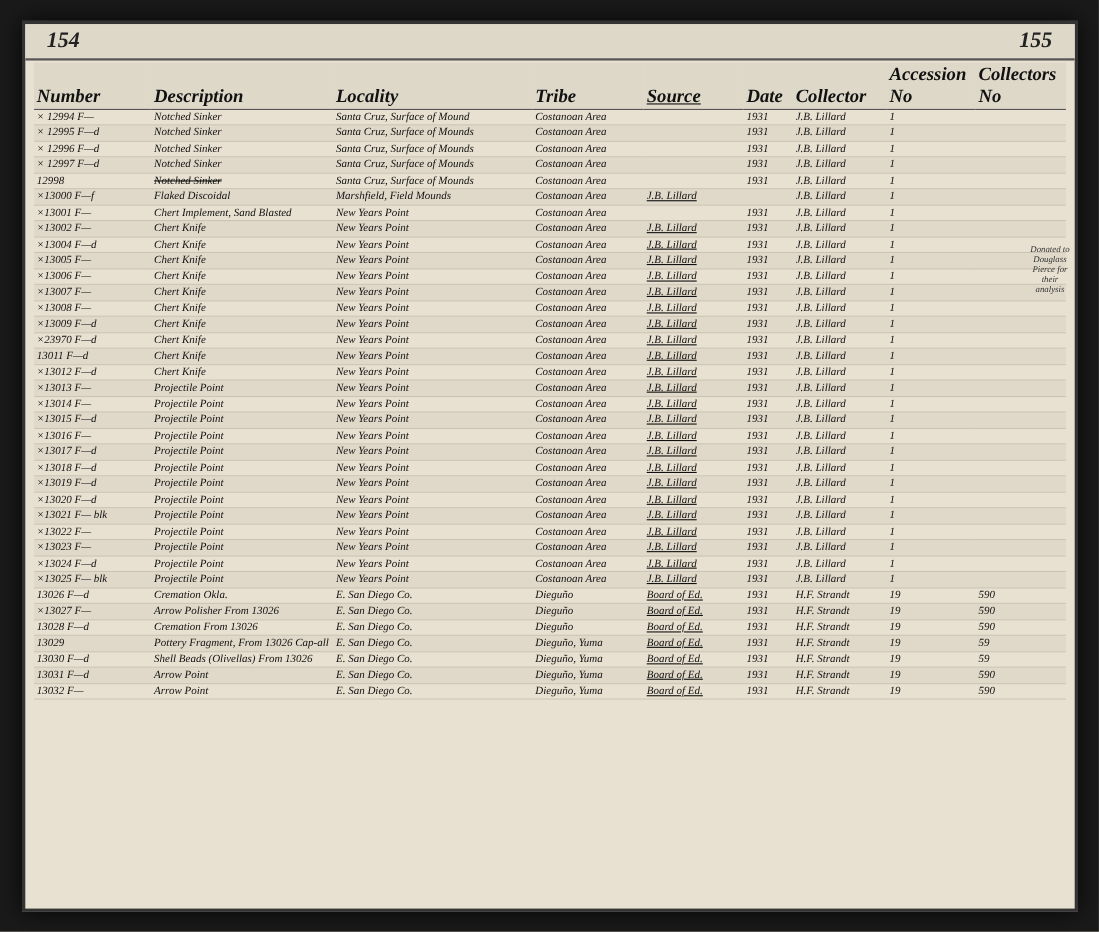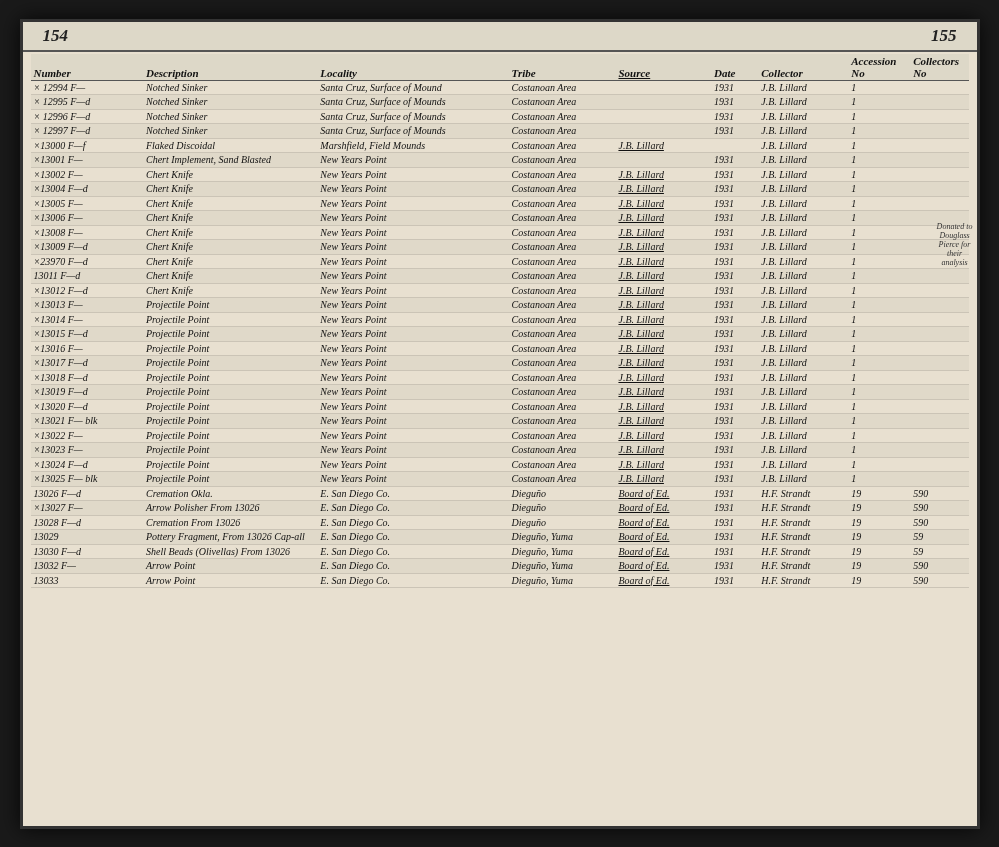--- a/index.html
+++ b/index.html
@@ -20,42 +20,42 @@
       position: relative;
       display: flex;
       flex-direction: column;
       border: 3px solid #333;
       box-shadow: 0 0 20px rgba(0,0,0,0.8);
     }
     .page-numbers {
       display: flex;
       justify-content: space-between;
       padding: 4px 20px;
-      font-size: 17px;
+      font-size: 20px;
       font-weight: bold;
       font-style: italic;
       color: #222;
       border-bottom: 2px solid #555;
       background: #ddd8c8;
     }
     .table-wrapper {
       flex: 1;
       overflow: hidden;
       padding: 2px 8px;
     }
     table {
       width: 100%;
       border-collapse: collapse;
       font-size: 10.5px;
       color: #111;
     }
     thead tr th {
       font-style: italic;
       font-weight: bold;
-      font-size: 11px;
+      font-size: 17px;
       text-align: left;
       padding: 1px 3px;
       border-bottom: 1px solid #555;
       background: #ddd8c8;
       vertical-align: bottom;
     }
     tbody tr td {
       padding: 0px 3px;
       vertical-align: middle;
       font-size: 10px;
@@ -155,20 +155,31 @@
             <td class="col-desc handwritten">Notched Sinker</td>
             <td class="col-locality handwritten">Santa Cruz, Surface of Mounds</td>
             <td class="col-tribe handwritten">Costanoan Area</td>
             <td class="col-source handwritten"></td>
             <td class="col-date handwritten">1931</td>
             <td class="col-collector handwritten">J.B. Lillard</td>
             <td class="col-accession handwritten">1</td>
             <td class="col-collectors-no handwritten"></td>
           </tr>
           <tr>
+            <td class="col-number handwritten">12998</td>
+            <td class="col-desc handwritten"><span class="strikethrough">Notched Sinker</span></td>
+            <td class="col-locality handwritten">Santa Cruz, Surface of Mounds</td>
+            <td class="col-tribe handwritten">Costanoan Area</td>
+            <td class="col-source handwritten"></td>
+            <td class="col-date handwritten">1931</td>
+            <td class="col-collector handwritten">J.B. Lillard</td>
+            <td class="col-accession handwritten">1</td>
+            <td class="col-collectors-no handwritten"></td>
+          </tr>
+          <tr>
             <td class="col-number handwritten">×13000 F—f</td>
             <td class="col-desc handwritten">Flaked Discoidal</td>
             <td class="col-locality handwritten">Marshfield, Field Mounds</td>
             <td class="col-tribe handwritten">Costanoan Area</td>
             <td class="col-source handwritten">J.B. Lillard</td>
             <td class="col-date handwritten"></td>
             <td class="col-collector handwritten">J.B. Lillard</td>
             <td class="col-accession handwritten">1</td>
             <td class="col-collectors-no handwritten"></td>
           </tr>
@@ -221,20 +232,31 @@
             <td class="col-desc handwritten">Chert Knife</td>
             <td class="col-locality handwritten">New Years Point</td>
             <td class="col-tribe handwritten">Costanoan Area</td>
             <td class="col-source handwritten">J.B. Lillard</td>
             <td class="col-date handwritten">1931</td>
             <td class="col-collector handwritten">J.B. Lillard</td>
             <td class="col-accession handwritten">1</td>
             <td class="col-collectors-no handwritten"></td>
           </tr>
           <tr>
+            <td class="col-number handwritten">×13007 F—</td>
+            <td class="col-desc handwritten">Chert Knife</td>
+            <td class="col-locality handwritten">New Years Point</td>
+            <td class="col-tribe handwritten">Costanoan Area</td>
+            <td class="col-source handwritten">J.B. Lillard</td>
+            <td class="col-date handwritten">1931</td>
+            <td class="col-collector handwritten">J.B. Lillard</td>
+            <td class="col-accession handwritten">1</td>
+            <td class="col-collectors-no handwritten"></td>
+          </tr>
+          <tr>
             <td class="col-number handwritten">×13008 F—</td>
             <td class="col-desc handwritten">Chert Knife</td>
             <td class="col-locality handwritten">New Years Point</td>
             <td class="col-tribe handwritten">Costanoan Area</td>
             <td class="col-source handwritten">J.B. Lillard</td>
             <td class="col-date handwritten">1931</td>
             <td class="col-collector handwritten">J.B. Lillard</td>
             <td class="col-accession handwritten">1</td>
             <td class="col-collectors-no handwritten"></td>
           </tr>
@@ -474,32 +496,32 @@
             <td class="col-desc handwritten">Shell Beads (Olivellas) From 13026</td>
             <td class="col-locality handwritten">E. San Diego Co.</td>
             <td class="col-tribe handwritten">Dieguño, Yuma</td>
             <td class="col-source handwritten">Board of Ed.</td>
             <td class="col-date handwritten">1931</td>
             <td class="col-collector handwritten">H.F. Strandt</td>
             <td class="col-accession handwritten">19</td>
             <td class="col-collectors-no handwritten">59</td>
           </tr>
           <tr>
+            <td class="col-number handwritten">13031 F—d</td>
+            <td class="col-desc handwritten">Arrow Point</td>
+            <td class="col-locality handwritten">E. San Diego Co.</td>
+            <td class="col-tribe handwritten">Dieguño, Yuma</td>
+            <td class="col-source handwritten">Board of Ed.</td>
+            <td class="col-date handwritten">1931</td>
+            <td class="col-collector handwritten">H.F. Strandt</td>
+            <td class="col-accession handwritten">19</td>
+            <td class="col-collectors-no handwritten">590</td>
+          </tr>
+          <tr>
             <td class="col-number handwritten">13032 F—</td>
-            <td class="col-desc handwritten">Arrow Point</td>
-            <td class="col-locality handwritten">E. San Diego Co.</td>
-            <td class="col-tribe handwritten">Dieguño, Yuma</td>
-            <td class="col-source handwritten">Board of Ed.</td>
-            <td class="col-date handwritten">1931</td>
-            <td class="col-collector handwritten">H.F. Strandt</td>
-            <td class="col-accession handwritten">19</td>
-            <td class="col-collectors-no handwritten">590</td>
-          </tr>
-          <tr>
-            <td class="col-number handwritten">13033</td>
             <td class="col-desc handwritten">Arrow Point</td>
             <td class="col-locality handwritten">E. San Diego Co.</td>
             <td class="col-tribe handwritten">Dieguño, Yuma</td>
             <td class="col-source handwritten">Board of Ed.</td>
             <td class="col-date handwritten">1931</td>
             <td class="col-collector handwritten">H.F. Strandt</td>
             <td class="col-accession handwritten">19</td>
             <td class="col-collectors-no handwritten">590</td>
           </tr>
         </tbody>

